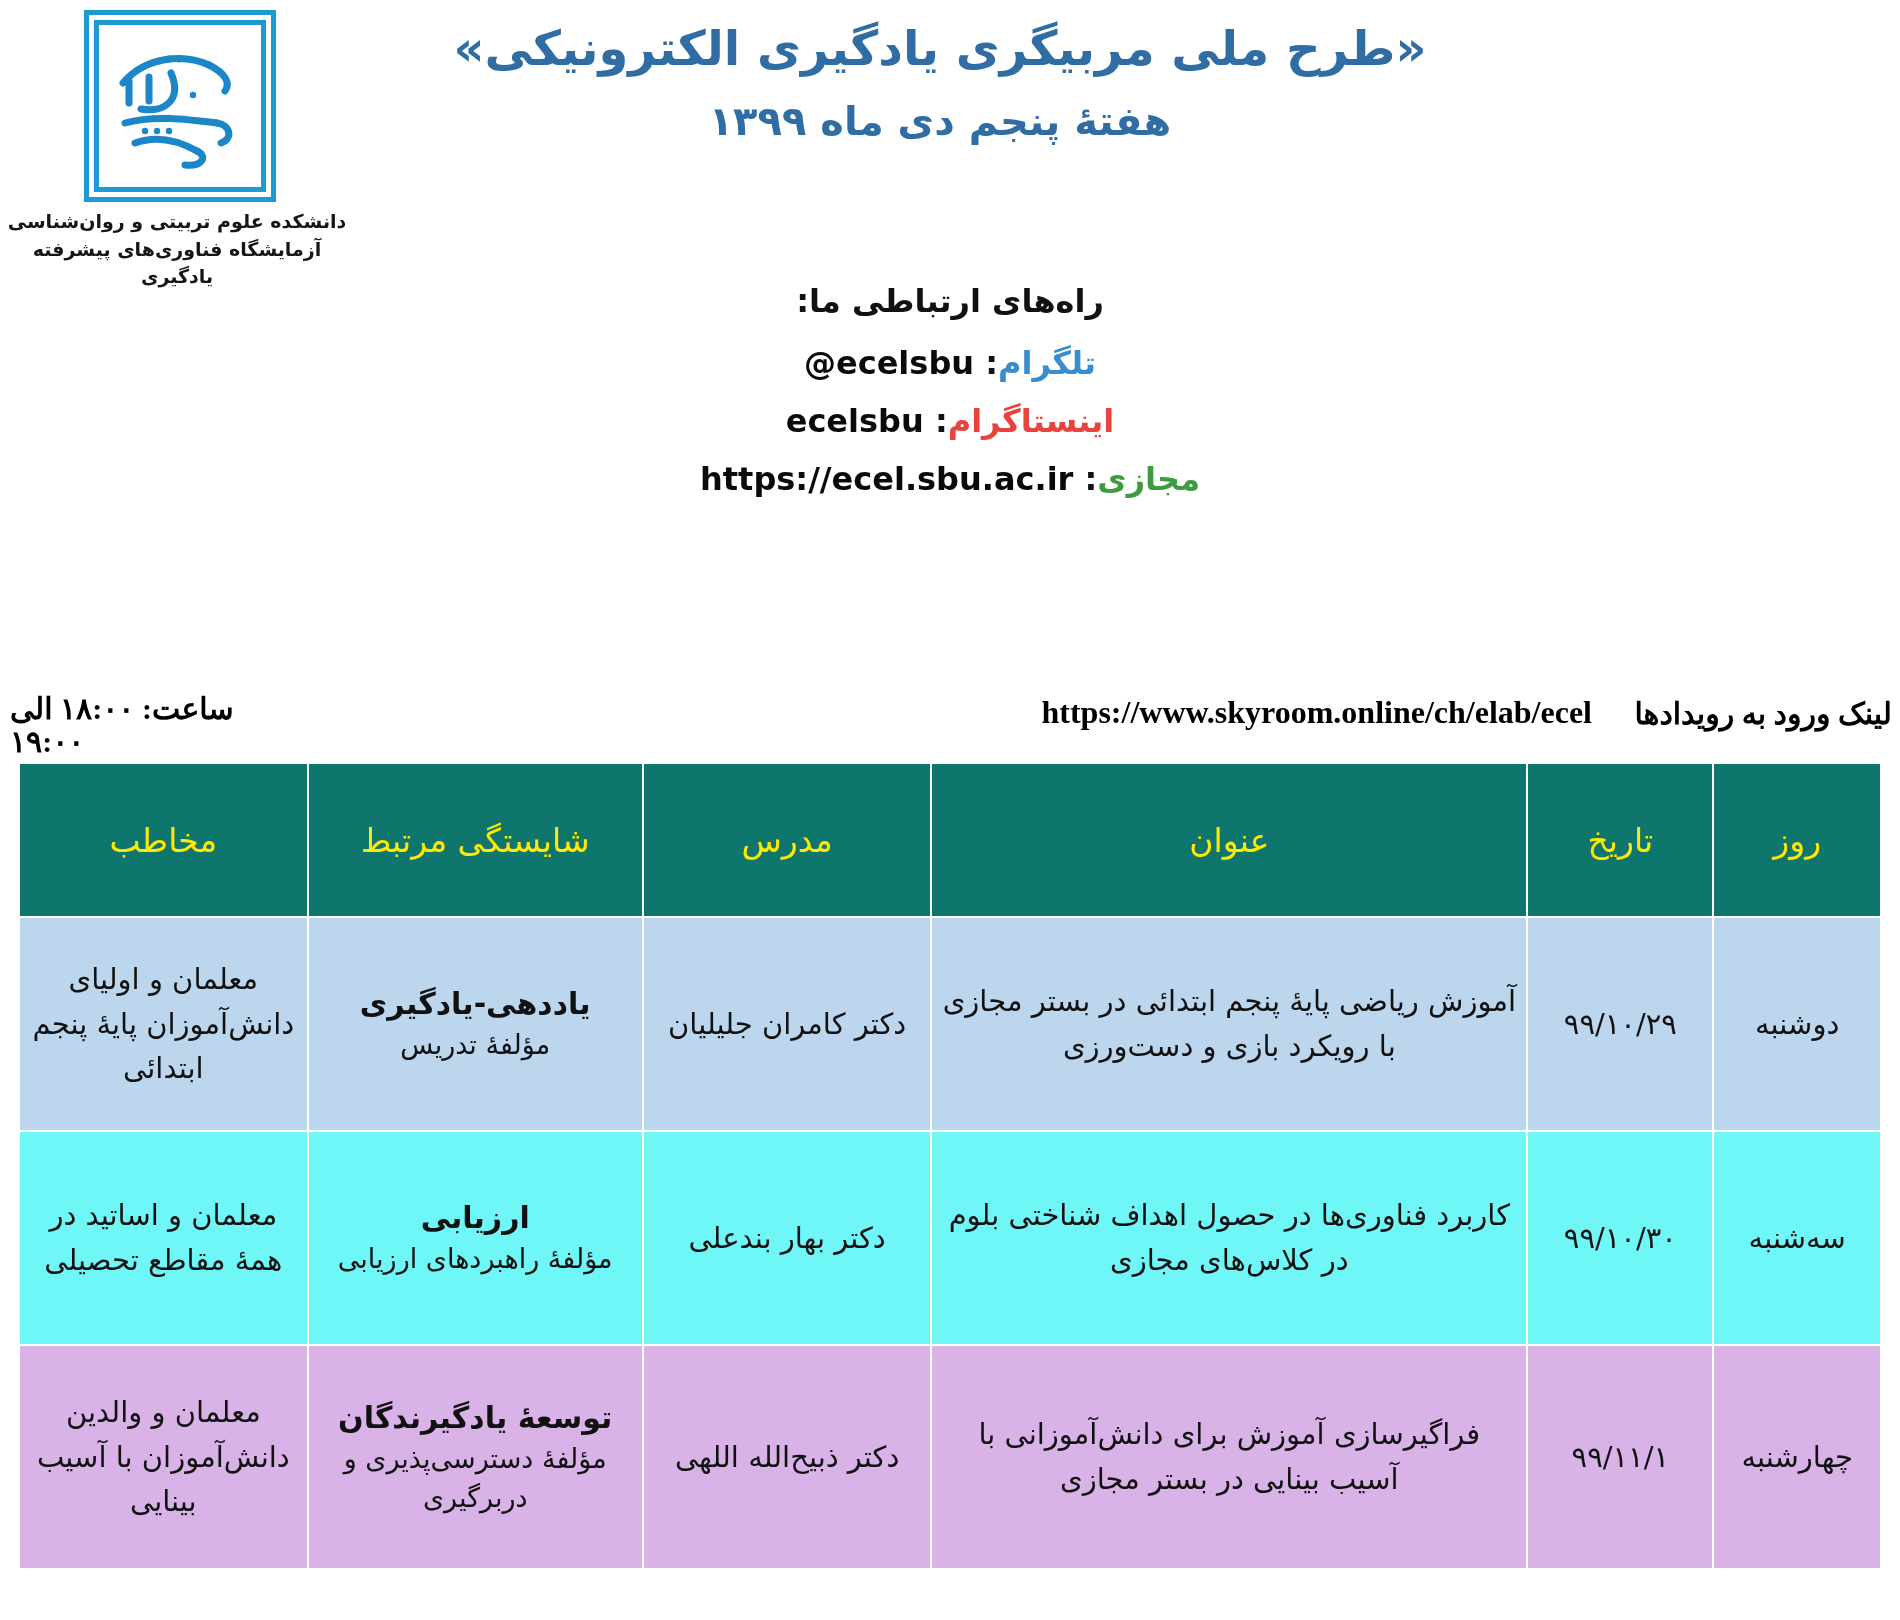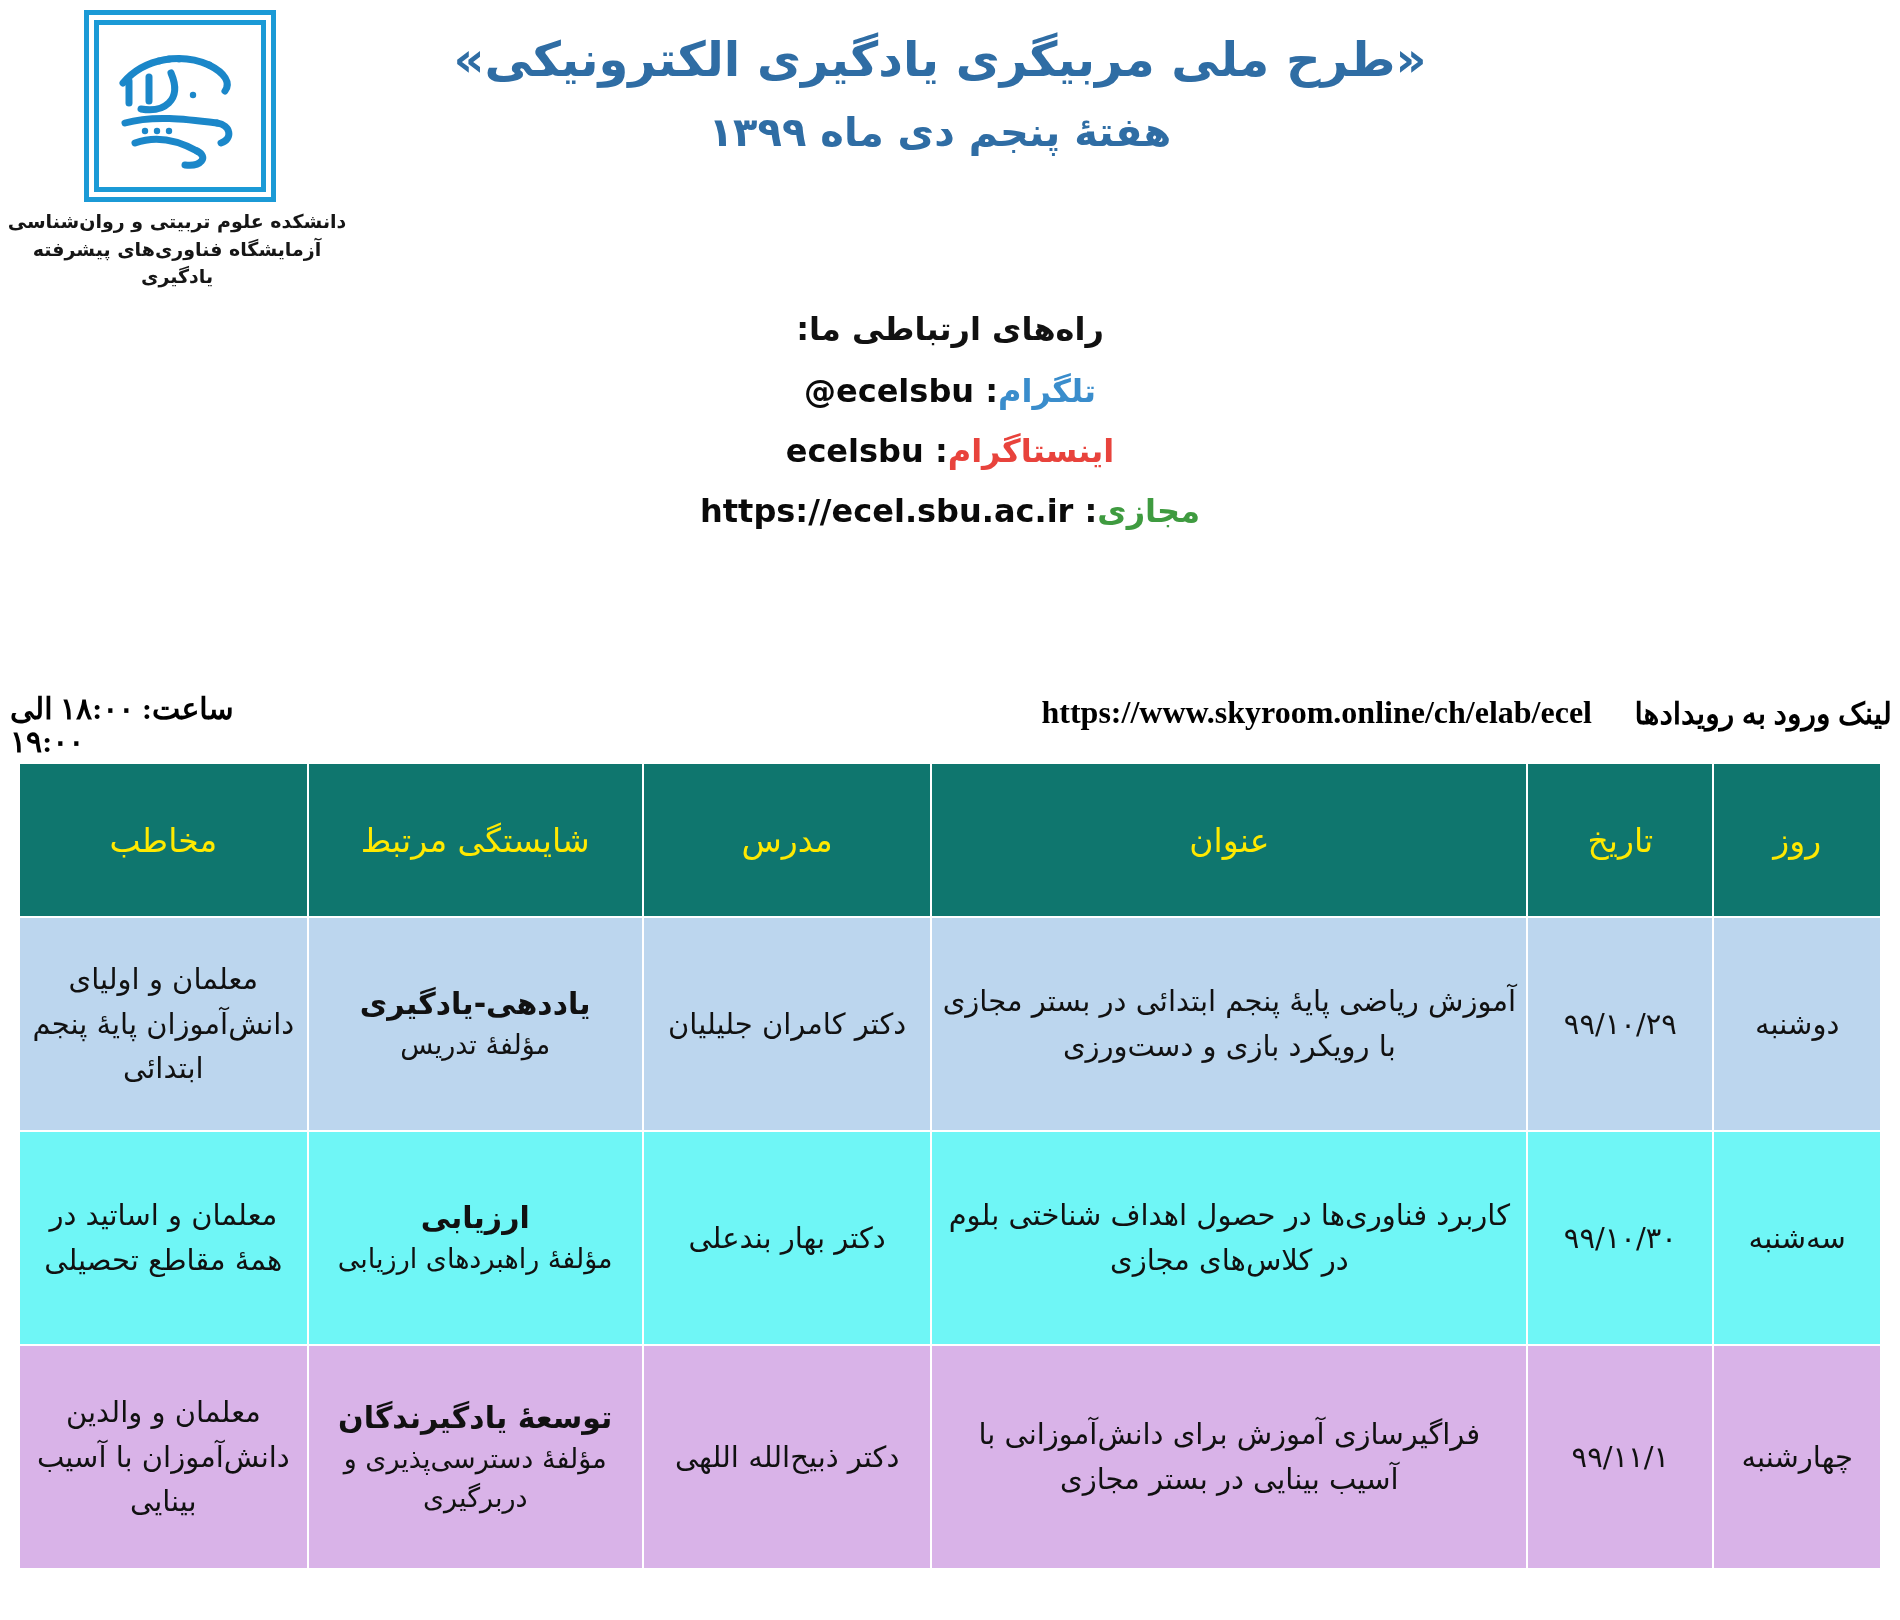--- a/index.html
+++ b/index.html
@@ -33,21 +33,21 @@
     line-height:1.45;padding-right:6px;
   }
 
   
   .title-block{
     position:absolute;left:380px;right:400px;top:14px;
     text-align:center;
   }
   .main-title{
     font-size:48px;font-weight:bold;color:#2f6da4;
-    line-height:1.25;margin:15px;
+    line-height:1.25;margin:4px;
   }
   .sub-title{
     font-size:40px;font-weight:bold;color:#2f6da4;
     margin-top:20px;
   }
 
   
   .ecel-block{
     position:absolute;right:10px;top:8px;width:330px;text-align:center;
   }
@@ -59,21 +59,20 @@
 
   
   .contact{
     position:absolute;top:285px;left:0;right:0;
     text-align:center;
   }
   .contact-line{
     font-size:32px;line-height:1.0;margin-bottom:26px;
     color:#111111;font-weight:bold;
     direction:rtl;
-    margin-top:28px;
   }
   .contact-line.head{font-weight:bold;color:#111;margin-bottom:30px;}
   .lbl-telegram{color:#3a8dcc;font-weight:bold;}
   .lbl-instagram{color:#e8433c;font-weight:bold;}
   .lbl-site{color:#3f9b40;font-weight:bold;}
   .lbl-aparat{color:#b5191a;font-weight:bold;}
   .val{color:#0a0a0a;font-weight:bold;direction:ltr;unicode-bidi:embed;display:inline-block;}
 
   
   .linkrow{

